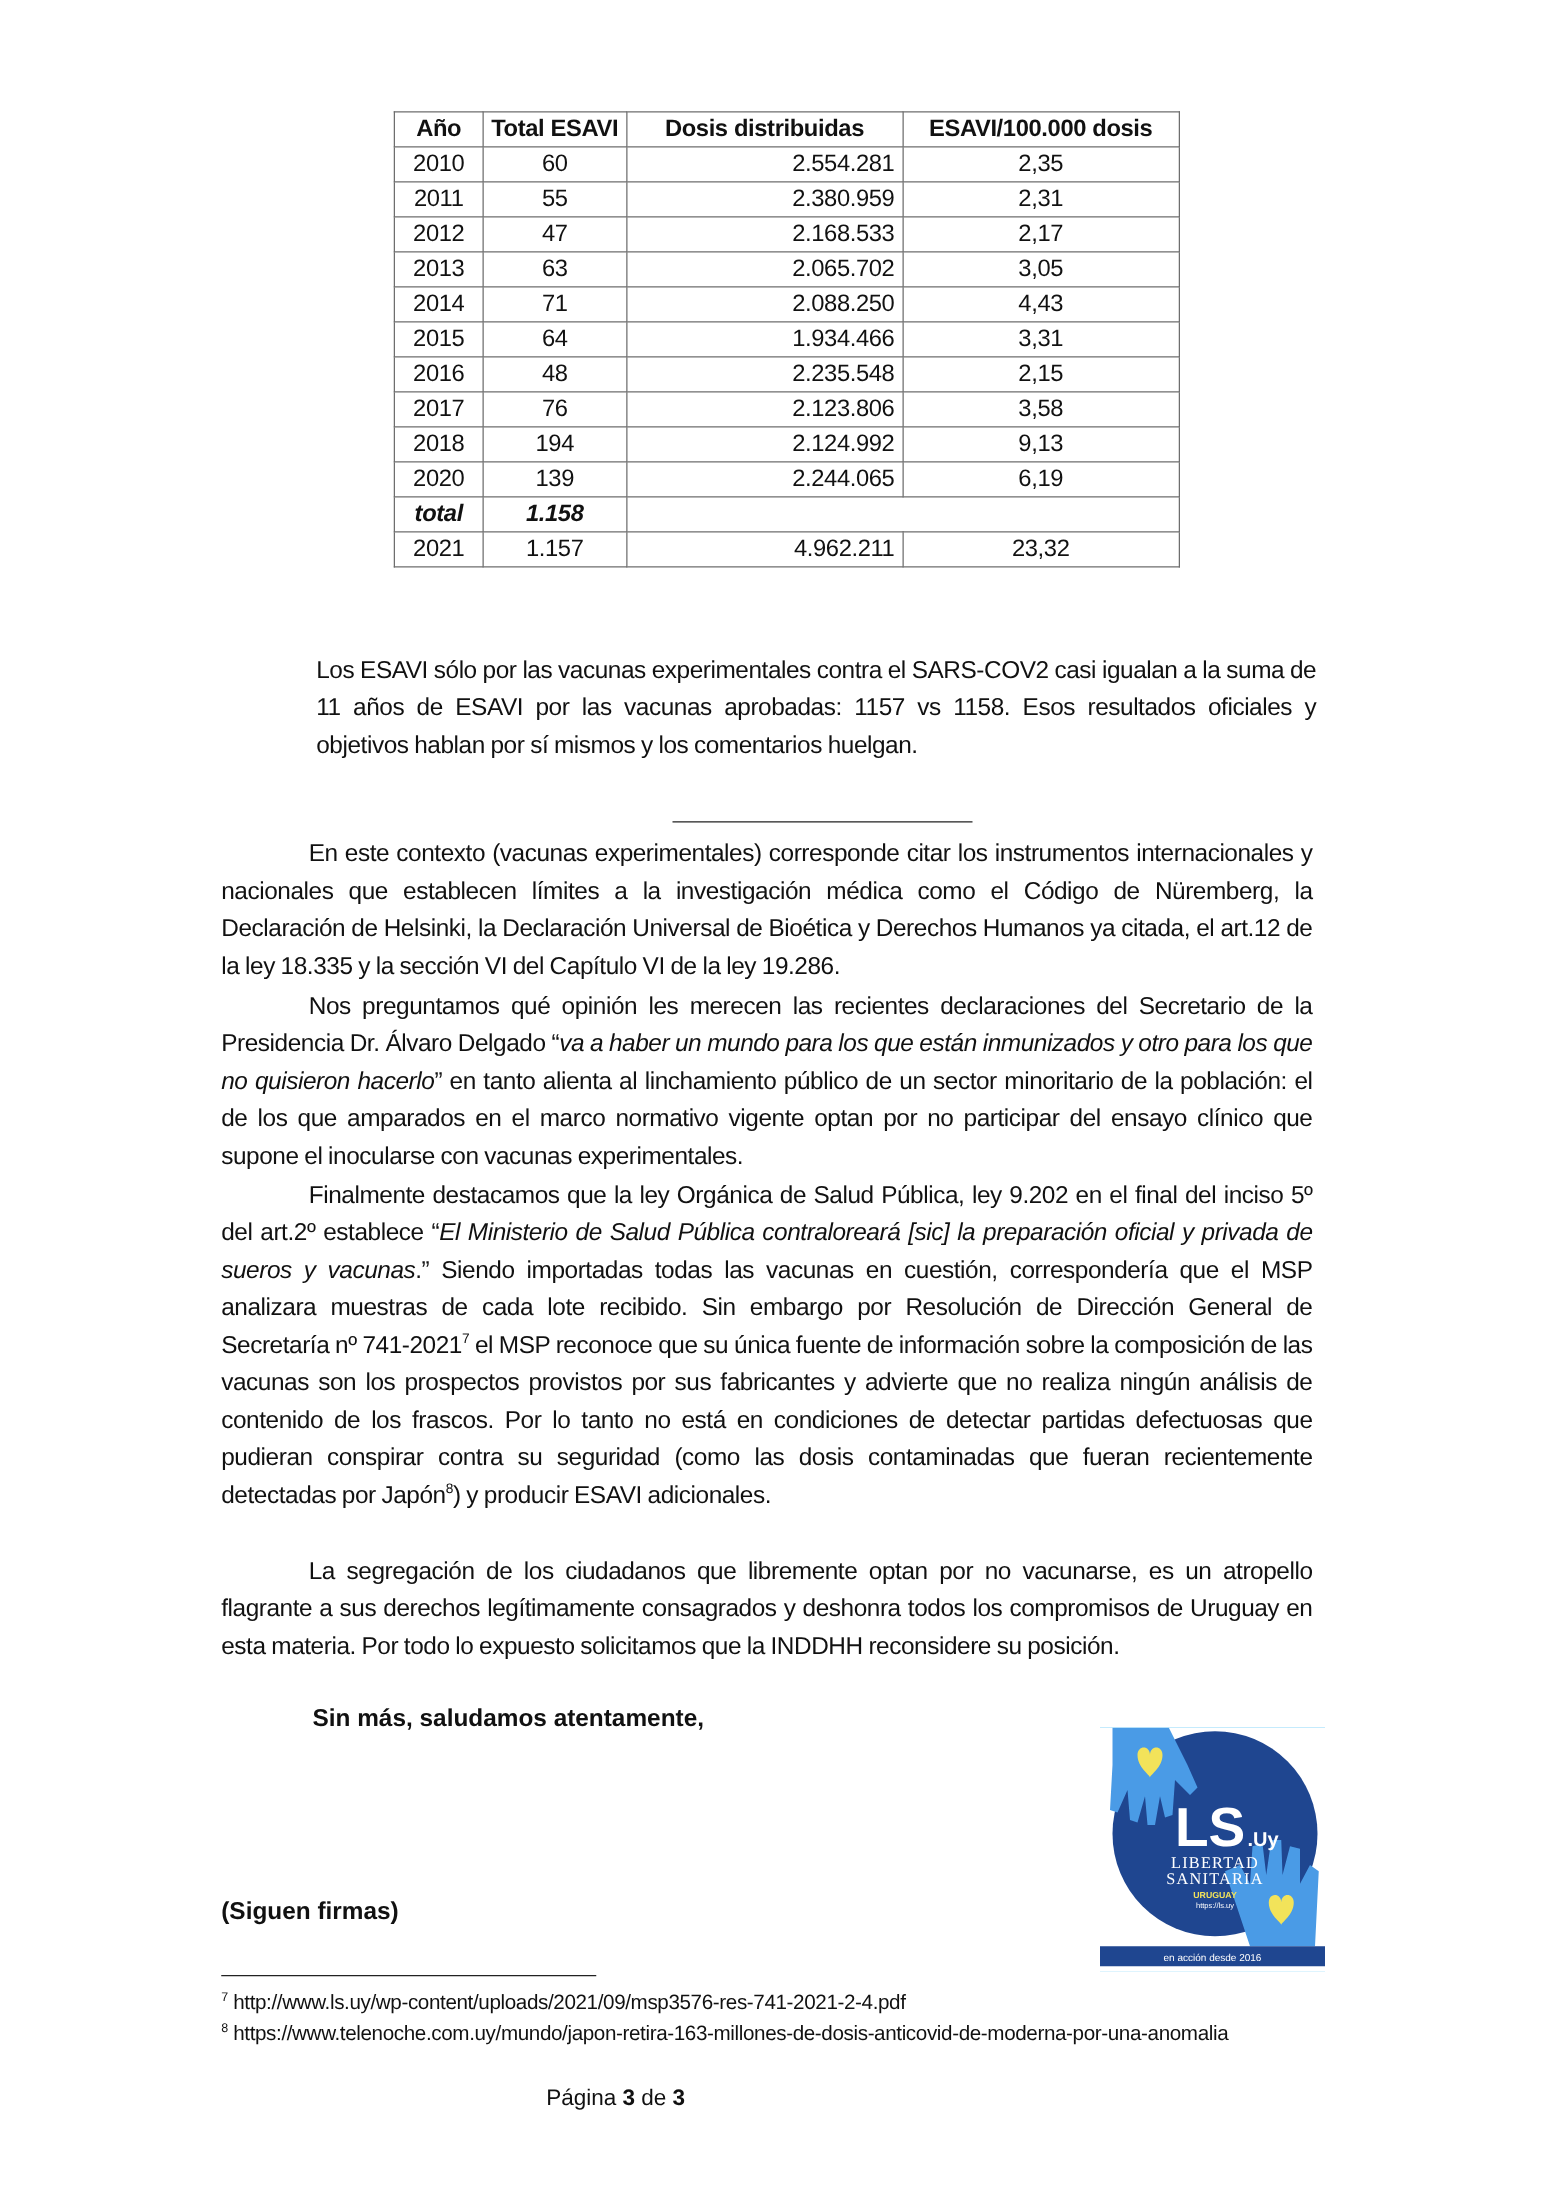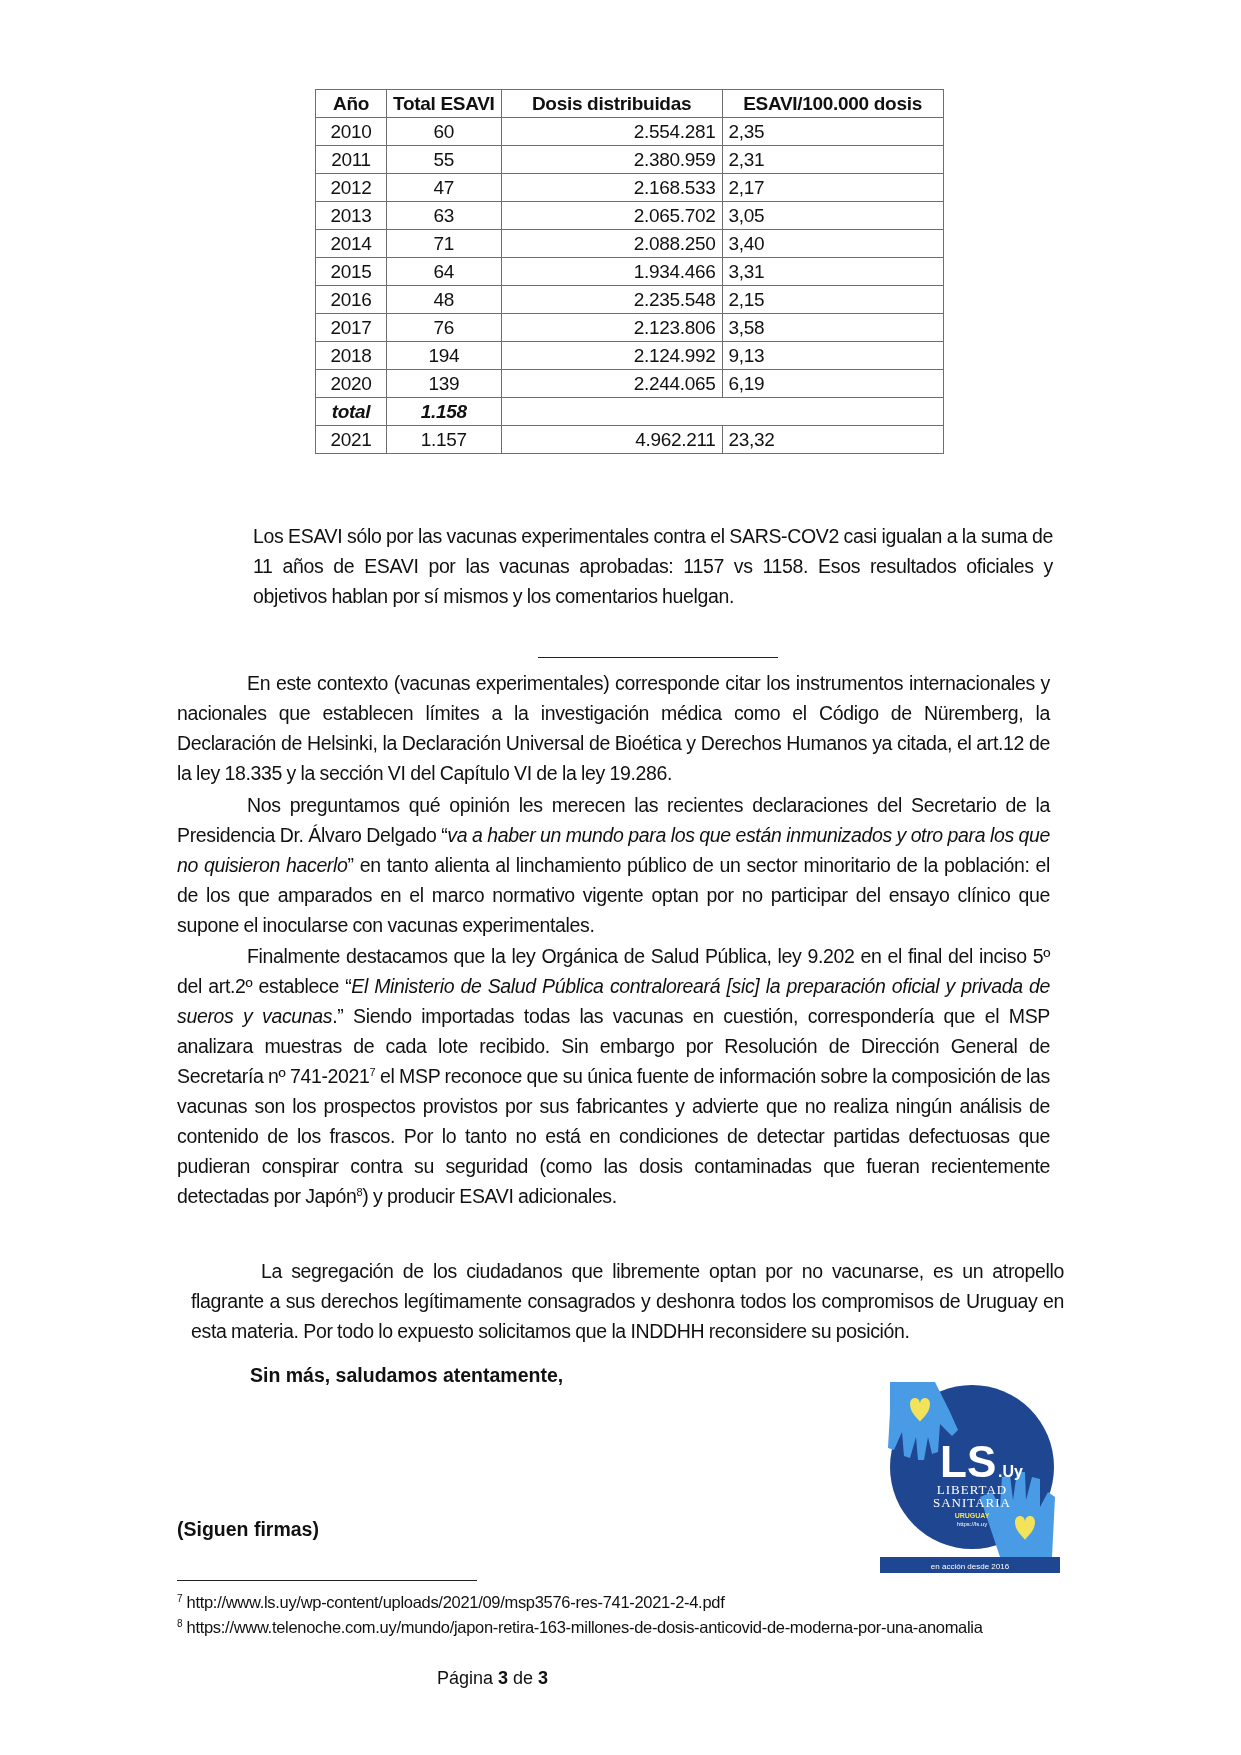--- a/index.html
+++ b/index.html
@@ -20,21 +20,21 @@
   }
   table.esavi th, table.esavi td {
     border: 1.5px solid #6e6e6e;
     height: 27px; padding: 0 6px; line-height: 27px;
     white-space: nowrap;
   }
   table.esavi th { font-weight: bold; text-align: center; }
   table.esavi .c-year { width: 58px; text-align: center; }
   table.esavi .c-total { width: 88px; text-align: center; }
   table.esavi .c-dosis { width: 208px; text-align: right; }
-  table.esavi .c-rate { width: 208px; text-align: left; }
+  table.esavi .c-rate { width: 208px; text-align: center; }
   table.esavi tr.total-row td { font-weight: bold; font-style: italic; margin-top: 32px; }
 
   
   .para {
     position: absolute;
     font-size: 19.5px; line-height: 30px;
     text-align: justify;
     font-family: "Liberation Sans", sans-serif;
     letter-spacing: -0.35px;
     word-spacing: -0.5px;
@@ -115,21 +115,21 @@
       <tr>
           <td class="c-year">2013</td>
           <td class="c-total">63</td>
           <td class="c-dosis">2.065.702</td>
           <td class="c-rate">3,05</td>
         </tr>
       <tr>
           <td class="c-year">2014</td>
           <td class="c-total">71</td>
           <td class="c-dosis">2.088.250</td>
-          <td class="c-rate">3,40</td>
+          <td class="c-rate">4,43</td>
         </tr>
       <tr>
           <td class="c-year">2015</td>
           <td class="c-total">64</td>
           <td class="c-dosis">1.934.466</td>
           <td class="c-rate">3,31</td>
         </tr>
       <tr>
           <td class="c-year">2016</td>
           <td class="c-total">48</td>
@@ -171,21 +171,21 @@
   <p class="para" style="left:250px; top:518px; width:800px; margin:3px;">Los ESAVI sólo por las vacunas experimentales contra el SARS-COV2 casi igualan a la suma de 11 años de ESAVI por las vacunas aprobadas: 1157 vs 1158. Esos resultados oficiales y objetivos hablan por sí mismos y los comentarios huelgan.</p>
 
   <div class="separator"></div>
 
   <p class="para" style="left:177px; top:668px; width:873px; margin:0;"><span class="indent"></span><span>En este contexto (vacunas experimentales) corresponde citar los instrumentos internacionales y nacionales que establecen límites a la investigación médica como el Código de Nüremberg, la Declaración de Helsinki, la Declaración Universal de Bioética y Derechos Humanos ya citada, el art.12 de la ley 18.335 y la sección VI del Capítulo VI de la ley 19.286.</span></p>
 
   <p class="para" style="left:177px; top:790px; width:873px; margin:0;"><span class="indent"></span><span>Nos preguntamos qué opinión les merecen las recientes declaraciones del Secretario de la Presidencia Dr. Álvaro Delgado “</span><em>va a haber un mundo para los que están inmunizados y otro para los que no quisieron hacerlo</em><span>” en tanto alienta al linchamiento público de un sector minoritario de la población: el de los que amparados en el marco normativo vigente optan por no participar del ensayo clínico que supone el inocularse con vacunas experimentales.</span></p>
 
   <p class="para" style="left:177px; top:941px; width:873px; margin:0;"><span class="indent"></span><span>Finalmente destacamos que la ley Orgánica de Salud Pública, ley 9.202 en el final del inciso 5º del art.2º establece “</span><em>El Ministerio de Salud Pública contraloreará [sic] la preparación oficial y privada de sueros y vacunas</em><span>.” Siendo importadas todas las vacunas en cuestión, correspondería que el MSP analizara muestras de cada lote recibido. Sin embargo por Resolución de Dirección General de Secretaría nº 741-2021</span><sup>7</sup><span> el MSP reconoce que su única fuente de información sobre la composición de las vacunas son los prospectos provistos por sus fabricantes y advierte que no realiza ningún análisis de contenido de los frascos. Por lo tanto no está en condiciones de detectar partidas defectuosas que pudieran conspirar contra su seguridad (como las dosis contaminadas que fueran recientemente detectadas por Japón</span><sup>8</sup><span>) y producir ESAVI adicionales.</span></p>
 
-  <p class="para" style="left:177px; top:1242px; width:873px; margin:14px;"><span class="indent"></span><span>La segregación de los ciudadanos que libremente optan por no vacunarse, es un atropello flagrante a sus derechos legítimamente consagrados y deshonra todos los compromisos de Uruguay en esta materia.  Por todo lo expuesto solicitamos que la INDDHH reconsidere su posición.</span></p>
+  <p class="para" style="left:177px; top:1242px; width:873px; margin:0;"><span class="indent"></span><span>La segregación de los ciudadanos que libremente optan por no vacunarse, es un atropello flagrante a sus derechos legítimamente consagrados y deshonra todos los compromisos de Uruguay en esta materia.  Por todo lo expuesto solicitamos que la INDDHH reconsidere su posición.</span></p>
 
   <div class="closing">Sin más, saludamos atentamente,</div>
 
   <div class="logo">
     <svg width="180" height="195" viewBox="0 0 180 195">
       <rect x="0" y="0" width="180" height="195" fill="#ffffff"></rect>
       <circle cx="92" cy="85" r="82" fill="#1f4690"></circle>
 
       <path d="M10 0 L55 0 L70 30 L78 48 L72 54 L60 42 L58 70 L52 72 L48 55 L44 78 L38 78 L36 55 L30 76 L24 74 L22 50 L14 68 L8 66 L10 30 Z" fill="#4a9be6"></path>
       <path d="M30 22 C30 14 40 14 40 22 C40 14 50 14 50 22 C50 32 40 38 40 40 C40 38 30 32 30 22 Z" fill="#f2e35a"></path>

